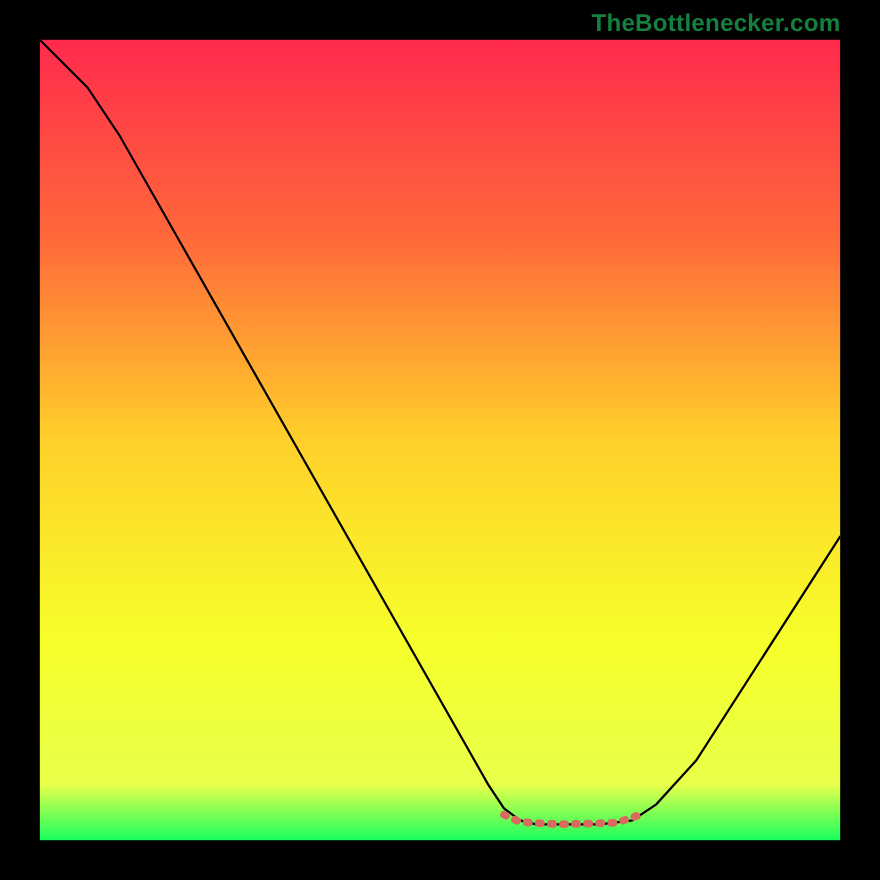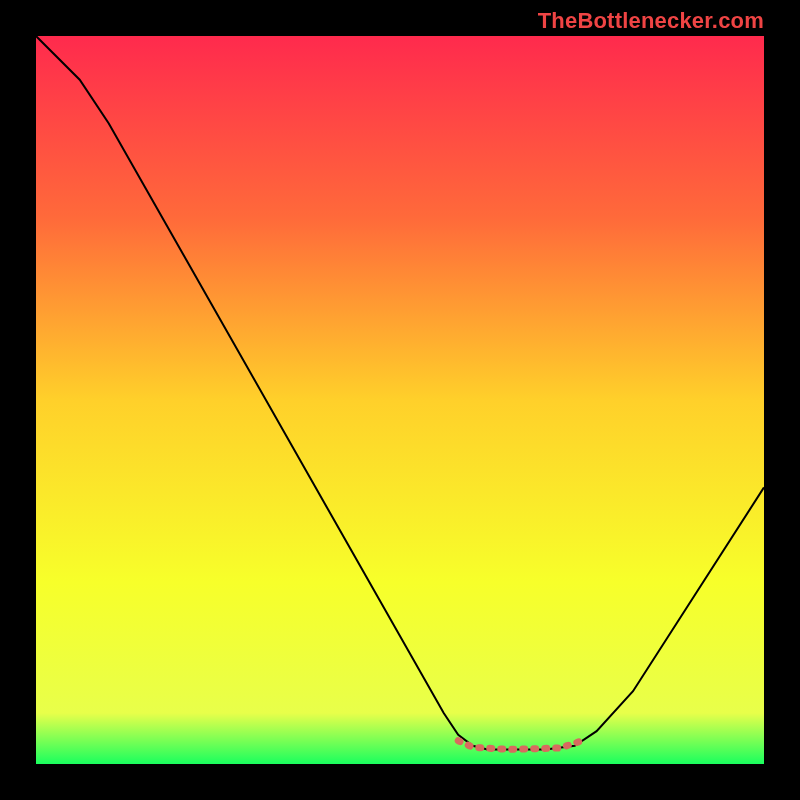--- a/index.html
+++ b/index.html
@@ -22,21 +22,21 @@
     position: absolute;
     left: 0;
     top: 0;
     width: 728px;
     height: 728px;
   }
   .source-label {
     position: absolute;
     top: 8px;
     right: 36px;
-    color: #ef4444;
+    color: #15803d;
     font-family: Arial, Helvetica, sans-serif;
     font-size: 22px;
     font-weight: 600;
     letter-spacing: 0.2px;
   }
   svg {
     display: block;
   }
 </style>
 </head>

